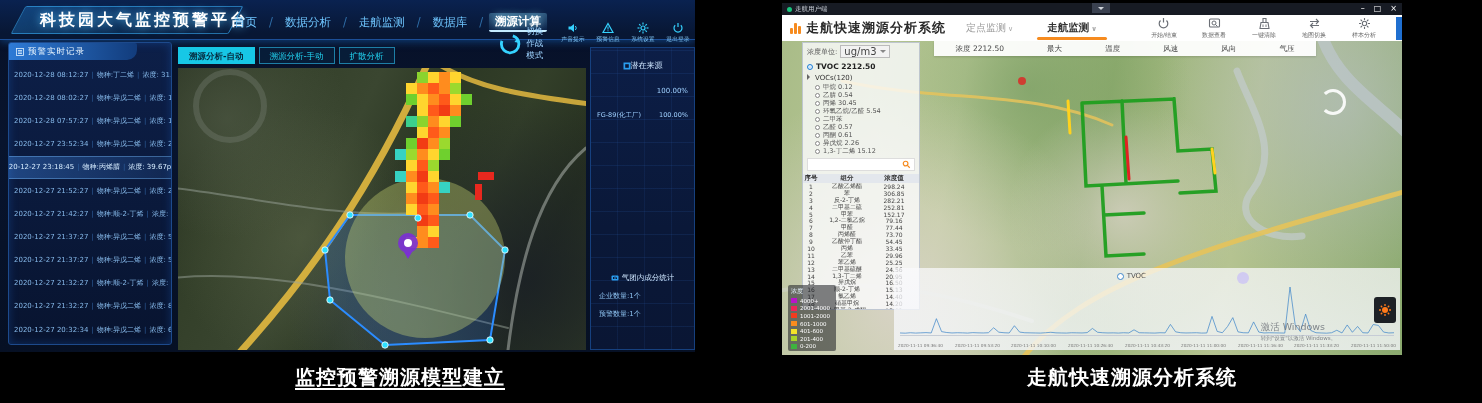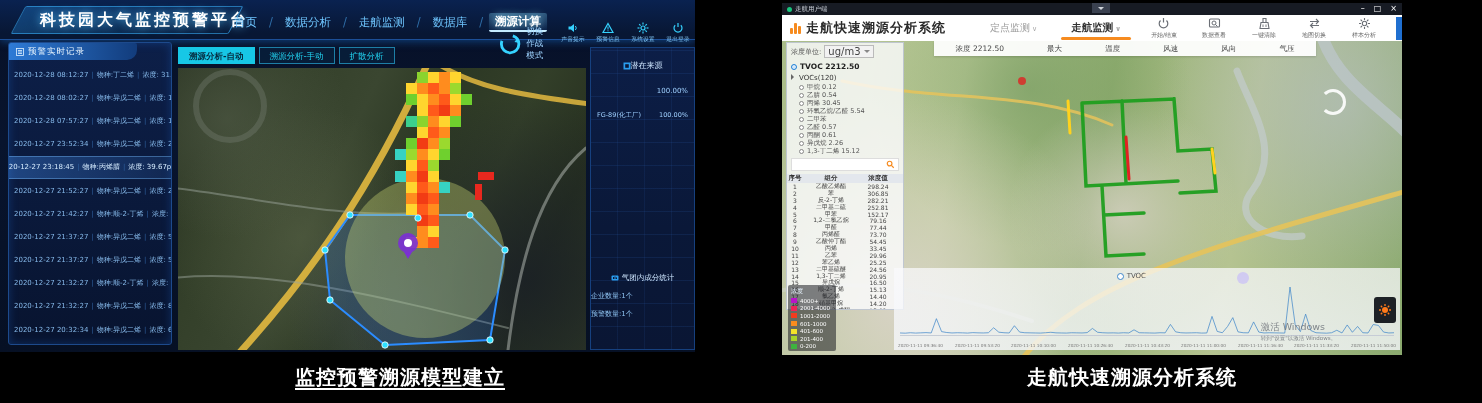--- a/index.html
+++ b/index.html
@@ -47,57 +47,57 @@
   .l-map svg{position:absolute;left:0;top:0;}
 
   
   .src-panel{position:absolute;left:590px;top:47px;width:105px;height:303px;background:linear-gradient(180deg,#0c1e47 0%,#0a1838 60%,#0a1634 100%);border:1px solid #16407e;overflow:hidden;}
   .src-grid{position:absolute;inset:0;background:repeating-linear-gradient(0deg,transparent 0 22px,rgba(40,90,170,.18) 22px 23px),repeating-linear-gradient(90deg,transparent 0 26px,rgba(40,90,170,.14) 26px 27px);}
   .src-head{position:relative;margin-top:12px;display:flex;justify-content:center;align-items:center;gap:0;font-size:8px;color:#cfe7ff;}
   .src-pct1{position:relative;text-align:right;padding-right:6px;margin-top:16px;font-size:7px;color:#9fd0ff;}
   .src-item{position:relative;display:flex;justify-content:space-between;padding:0 6px;margin-top:16px;font-size:6.5px;color:#9fd0ff;}
   .src-stats{position:absolute;left:0;right:0;bottom:30px;}
   .src-stats .head{display:flex;justify-content:center;align-items:center;gap:3px;font-size:7.5px;color:#cfe7ff;}
-  .src-stats .line{font-size:7px;color:#8fc4f2;margin-top:8px;}
+  .src-stats .line{font-size:7px;color:#8fc4f2;padding-left:8px;margin-top:8px;}
 
   
   .shot-r{position:absolute;left:782px;top:3px;width:620px;height:352px;background:#dfe3d8;overflow:hidden;}
   .r-titlebar{position:absolute;left:0;top:0;width:100%;height:12px;background:#171b24;display:flex;align-items:center;padding:0 5px;}
   .r-titlebar .dot{width:5px;height:5px;border-radius:50%;background:#19c37d;margin-right:3px;}
   .r-titlebar .wt{font-size:6.5px;color:#c8cdd6;}
   .tb-caret{position:absolute;left:50%;top:0;width:18px;height:10px;background:#3a4150;display:flex;align-items:center;justify-content:center;cursor:pointer;}
   .tb-caret::after{content:"";width:0;height:0;border:3px solid transparent;border-top-color:#cfd4da;margin-top:3px;}
   .win-ctrl{margin-left:auto;display:flex;gap:9px;font-size:8px;color:#fff;}
   .win-ctrl span{cursor:pointer;line-height:12px;}
   .r-head{position:absolute;left:0;top:12px;width:100%;height:26px;background:#fff;display:flex;align-items:center;padding:0 8px;box-shadow:0 1px 3px rgba(0,0,0,.2);}
   .r-logo{display:flex;align-items:flex-end;gap:1px;margin-right:5px;}
   .r-logo i{display:block;width:3px;background:#f68b1f;border-radius:1px;}
   .r-title{font-size:13px;font-weight:bold;color:#2b2b2b;letter-spacing:1px;white-space:nowrap;}
-  .r-tabs{display:flex;margin-left:40px;gap:26px;height:26px;align-items:center;}
+  .r-tabs{display:flex;margin-left:16px;gap:26px;height:26px;align-items:center;}
   .r-tab{font-size:10px;color:#999;cursor:pointer;position:relative;white-space:nowrap;padding:0 4px;}
   .r-tab .caret{font-size:7px;color:#aaa;margin-left:2px;}
   .r-tab.active{color:#333;font-weight:bold;font-size:10.5px;}
   .r-tab.active::after{content:"";position:absolute;left:-6px;right:-6px;bottom:-5px;height:3px;background:#f68b1f;border-radius:2px;}
   .r-tools{margin-left:auto;margin-right:16px;display:flex;gap:22px;}
   .rtool{display:flex;flex-direction:column;align-items:center;cursor:pointer;min-width:28px;}
   .rtool svg{width:13px;height:13px;}
   .rtool .lbl{font-size:6.5px;color:#666;margin-top:1px;white-space:nowrap;transform:scale(.92);}
   .r-accent{position:absolute;right:0;top:14px;width:6px;height:23px;background:#1f6fd0;}
 
   .r-map{position:absolute;left:0;top:38px;width:620px;height:314px;overflow:hidden;background:
     radial-gradient(circle at 18% 85%,rgba(216,211,198,.95),transparent 38%),
     radial-gradient(circle at 55% 55%,rgba(214,209,196,.8),transparent 30%),
     radial-gradient(circle at 90% 20%,rgba(180,190,190,.7),transparent 30%),
     radial-gradient(circle at 40% 15%,rgba(110,150,90,.6),transparent 35%),
     linear-gradient(100deg,#a9bc88 0%,#c0cd9c 28%,#93af72 50%,#b5c391 72%,#8aa96e 100%);}
   .r-map > svg{position:absolute;left:0;top:0;}
 
   .status-bar{position:absolute;left:152px;top:0;width:382px;height:15px;background:rgba(255,255,255,.94);display:flex;align-items:center;justify-content:space-around;font-size:7.5px;color:#444;box-shadow:0 1px 2px rgba(0,0,0,.15);}
 
-  .species-panel{position:absolute;left:4px;top:1px;width:118px;height:268px;background:rgba(252,253,255,.80);border:1px solid rgba(170,180,195,.7);font-size:7px;color:#333;overflow:hidden;}
+  .species-panel{position:absolute;left:20px;top:1px;width:118px;height:268px;background:rgba(252,253,255,.80);border:1px solid rgba(170,180,195,.7);font-size:7px;color:#333;overflow:hidden;}
   .sp-row{display:flex;align-items:center;padding:2px 4px;}
   .sp-unit-lbl{font-size:7px;color:#555;}
   .sp-select{margin-left:3px;border:1px solid #bbb;background:#f2f2f2;padding:0 3px;font-size:10px;color:#444;display:flex;align-items:center;gap:3px;cursor:pointer;}
   .sp-select::after{content:"";width:0;height:0;border:3px solid transparent;border-top-color:#888;margin-top:3px;}
   .radio{display:inline-block;width:6px;height:6px;border:1px solid #888;border-radius:50%;margin-right:3px;background:#fff;flex:none;}
   .radio.on{border-color:#1d7fd6;box-shadow:inset 0 0 0 1.5px #fff,inset 0 0 0 4px #1d7fd6;}
   .sp-tvoc{font-weight:bold;font-size:7.5px;color:#222;}
   .sp-group{padding:1px 4px;font-size:7px;color:#333;}
   .sp-group .tri{display:inline-block;width:0;height:0;border:3px solid transparent;border-left-color:#666;margin-right:2px;}
   .sp-list .item{display:flex;align-items:center;height:8px;padding:0 4px 0 12px;color:#555;font-size:6.5px;white-space:nowrap;cursor:pointer;}

